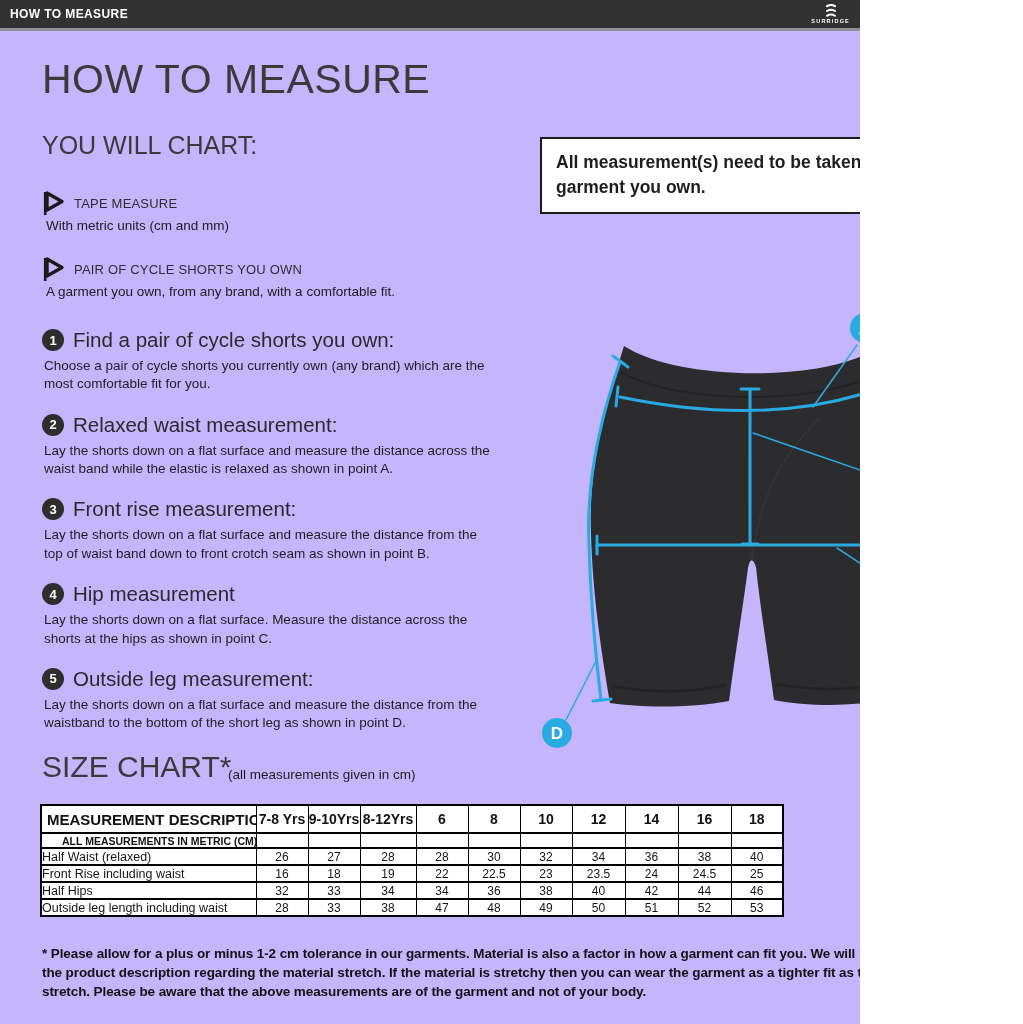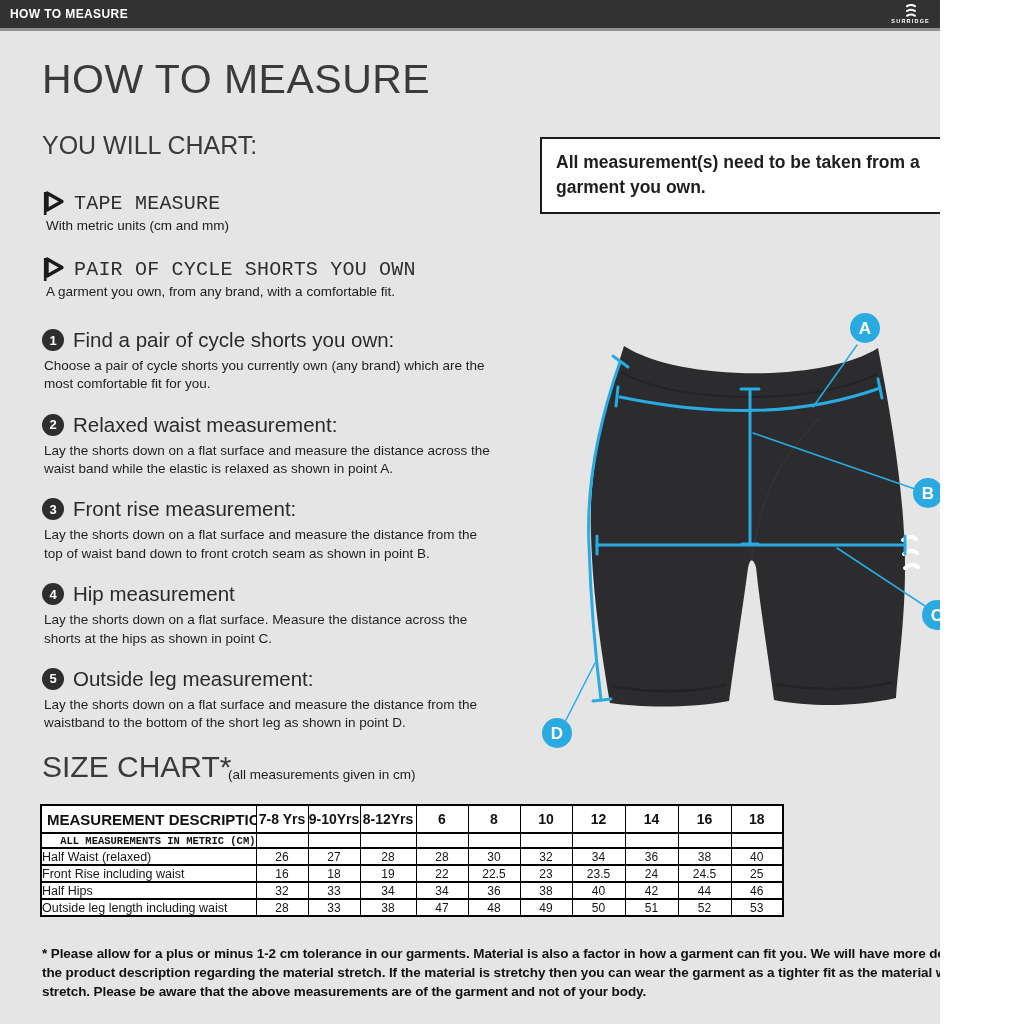--- a/index.html
+++ b/index.html
@@ -1,33 +1,33 @@
 <!DOCTYPE html>
 <html><head>
 <meta charset="utf-8">
 <style>
   html,body { margin:0; padding:0; background:#fff; }
   body { width:1023px; height:1024px; font-family:"Liberation Sans", sans-serif; color:#1d1d1f; }
-  .page { position:relative; width:940px; height:1024px; overflow:hidden; background:#e5e5e5; }
+  .page { position:relative; width:860px; height:1024px; overflow:hidden; background:#c4b5fd; }
 
   
   .topbar { position:absolute; top:0; left:0; right:0; height:28px; background:#323232; color:#fff;
             display:flex; align-items:center; justify-content:space-between; padding:0 6px 0 10px; box-sizing:border-box; }
   .topbar-title { font-size:12px; font-weight:bold; letter-spacing:.4px; }
   .brand { display:flex; flex-direction:column; align-items:center; line-height:1; padding-right:4px; }
   .brand-name { font-size:5.5px; letter-spacing:1.2px; font-weight:bold; margin-top:1px; }
   .topbar-shadow { position:absolute; top:28px; left:0; right:0; height:3px; background:#919191; }
 
   .page-title { position:absolute; top:56px; left:42px; margin:0; font-size:41px; font-weight:400; color:#3a3a3a; letter-spacing:.5px; }
   .ywn-heading { position:absolute; top:131px; left:42px; margin:0; font-size:25px; font-weight:400; color:#3a3a3a; }
 
   .need-list { position:absolute; top:190px; left:42px; width:450px; }
   .need-item { margin-bottom:23px; }
   .need-head { display:flex; align-items:center; gap:9px; }
-  .need-title { font-size:20px; color:#2e2e2e; letter-spacing:.2px;font-family:Liberation Mono, monospace; }
+  .need-title { font-size:13px; color:#2e2e2e; letter-spacing:.2px; }
   .need-desc { font-size:13.5px; color:#202020; margin-top:2px; margin-left:4px; }
 
   .steps { position:absolute; top:328px; left:42px; width:448px; }
   .step { margin-bottom:19px; }
   .step-head { display:flex; align-items:center; gap:9px; }
   .badge { width:22px; height:22px; border-radius:50%; background:#2e2e2e; color:#fff; font-size:13px; font-weight:bold;
            display:flex; align-items:center; justify-content:center; flex:0 0 22px; }
   .step-title { font-size:20.5px; color:#2a2a2a; }
   .step-desc { font-size:13.5px; line-height:1.36; color:#1e1e1e; margin-top:5px; margin-left:2px; }
 
@@ -40,21 +40,21 @@
   .size-chart-heading { position:absolute; left:42px; top:750px; margin:0; font-size:30px; font-weight:400; color:#3a3a3a; }
   .size-chart-subtitle { position:absolute; left:228px; top:767px; font-size:13.5px; color:#1e1e1e; }
 
   table.size-table { position:absolute; left:40px; top:804px; width:738px; border-collapse:collapse;
                      table-layout:fixed; border:2px solid #000; background:#fff; }
   .size-table th, .size-table td { border-top:2px solid #000; border-bottom:2px solid #000;
                                    border-left:1px solid #000; border-right:1px solid #000;
                                    padding:0; overflow:hidden; white-space:nowrap; }
   .size-table thead th { font-size:14px; font-weight:bold; height:26px; text-align:center; color:#111; }
   .size-table thead th.desc-col { text-align:left; padding-left:5px; font-size:15px; }
-  .size-table tr.subheader-row td { height:13px; font-size:10.5px; font-weight:bold; text-align:right; padding-left:0; color:#111;font-family:Liberation Mono, monospace; }
+  .size-table tr.subheader-row td { height:13px; font-size:10.5px; font-weight:bold; text-align:left; padding-left:20px; color:#111; }
   .size-table tbody td { height:15px; font-size:12px; text-align:center; color:#141414; }
   .size-table tbody td.rowlabel { text-align:left; font-size:12.5px; }
 
   .footnote { position:absolute; left:42px; top:930px; width:958px; font-size:13.5px; font-weight:bold;
               line-height:1.42; color:#121212; letter-spacing:-.1px; }
 </style>
 </head>
 <body>
 
 <div class="page">

